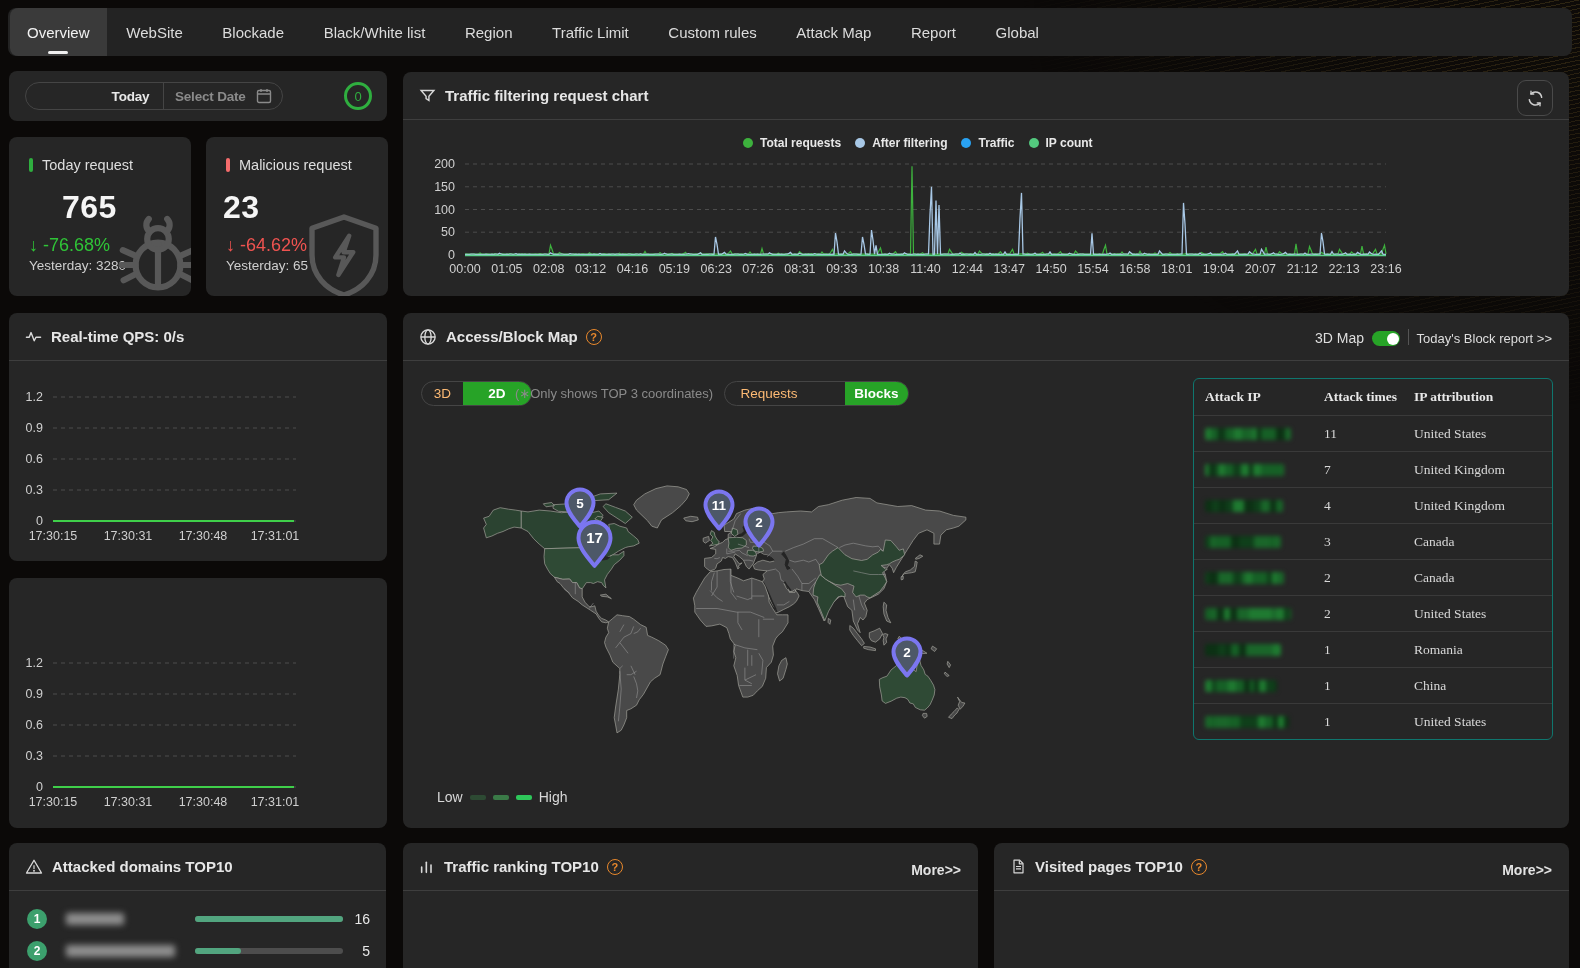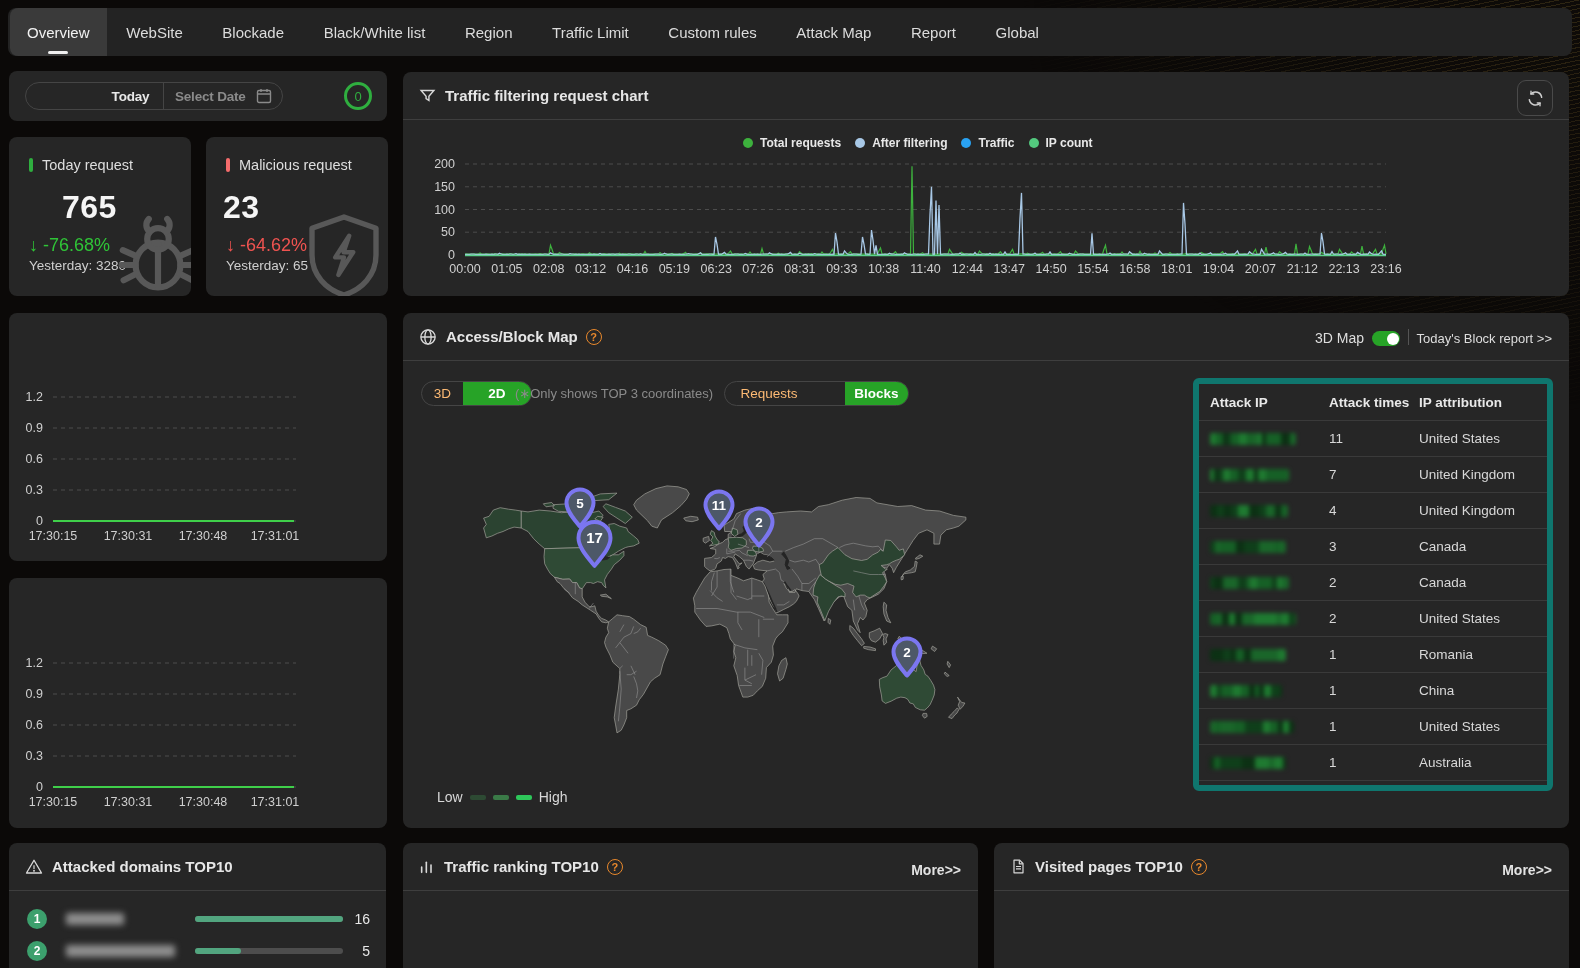--- a/index.html
+++ b/index.html
@@ -63,22 +63,22 @@
 .mseg > div { display:flex; align-items:center; justify-content:center; }
 .mseg .on { background:#27a327; color:#fff; font-weight:bold; border-radius:0 13px 13px 0; }
 .mseg .off { color:#fdba74; }
 .mnote { position:absolute; font-size:13px; color:#8a8a8a; }
 .toggle { position:absolute; width:28px; height:15px; border-radius:8px; background:#27a327; }
 .toggle:after { content:""; position:absolute; right:1.5px; top:1.5px; width:12px; height:12px;
   border-radius:50%; background:#fff; }
 .hlink { position:absolute; font-size:14px; color:#dedede; }
 
 
-.atable { position:absolute; left:790px; top:65px; width:360px; border:6px solid #0f766e;
-  border-radius:6px; overflow:hidden; height:413px; }
+.atable { position:absolute; left:790px; top:65px; width:360px; border:1px solid #0f766e;
+  border-radius:6px; overflow:hidden; height:362px;font-family:Liberation Serif, serif; }
 .trow, .thead { display:flex; align-items:center; height:36px; white-space:nowrap; }
 .thead { font-weight:bold; color:#e8e8e8; font-size:13.5px; }
 .trow { border-top:1px solid #3a3a3a; font-size:13.5px; color:#d8d8d8; }
 .c1 { width:119px; padding-left:11px; }
 .c2 { width:90px; padding-left:11px; }
 .c3 { flex:1; padding-left:11px; }
 .blurip { height:12px; filter:blur(2px); border-radius:2px; }
 
 
 .mlegend { position:absolute; left:34px; top:476px; display:flex; align-items:center; gap:7px;
@@ -206,20 +206,26 @@
 <text x="899.3" y="136" text-anchor="middle" font-size="12.5" fill="#cfcfcf">21:12</text>
 <text x="941.1" y="136" text-anchor="middle" font-size="12.5" fill="#cfcfcf">22:13</text>
 <text x="983.0" y="136" text-anchor="middle" font-size="12.5" fill="#cfcfcf">23:16</text>
 <polyline points="62.0,117.0 63.5,116.9 65.0,117.1 66.5,117.0 68.0,117.1 69.5,117.1 71.0,117.1 72.5,117.1 74.0,117.1 75.5,117.0 77.0,116.0 78.5,117.1 80.0,117.1 81.5,117.0 83.0,117.0 84.5,116.9 86.0,117.0 87.5,117.1 89.0,117.1 90.5,117.1 92.0,116.7 93.5,117.1 95.0,117.2 96.5,117.0 98.0,117.1 99.5,116.9 101.0,117.0 102.5,117.0 104.0,117.1 105.5,116.9 107.0,116.5 108.5,116.9 110.0,117.0 111.5,117.0 113.0,117.0 114.5,117.1 116.0,117.2 117.5,116.9 119.0,117.0 120.5,116.9 122.0,117.0 123.5,117.2 125.0,117.0 126.5,117.2 128.0,117.1 129.5,117.0 131.0,117.1 132.5,116.9 134.0,117.1 135.5,116.9 137.0,116.5 138.5,116.9 140.0,117.1 141.5,117.0 143.0,117.0 144.5,117.0 146.0,116.9 147.5,108.2 149.0,112.2 150.5,117.0 152.0,117.0 153.5,116.9 155.0,116.9 156.5,115.4 158.0,116.4 159.5,117.0 161.0,117.1 162.5,117.1 164.0,117.2 165.5,117.2 167.0,117.0 168.5,117.0 170.0,117.1 171.5,116.9 173.0,117.0 174.5,117.0 176.0,117.0 177.5,117.0 179.0,116.9 180.5,116.9 182.0,117.0 183.5,117.0 185.0,116.9 186.5,115.8 188.0,116.7 189.5,117.0 191.0,116.9 192.5,116.9 194.0,117.2 195.5,117.1 197.0,117.1 198.5,116.9 200.0,117.0 201.5,116.7 203.0,117.1 204.5,117.0 206.0,117.0 207.5,116.9 209.0,117.0 210.5,117.0 212.0,117.2 213.5,117.2 215.0,117.0 216.5,116.2 218.0,117.0 219.5,117.2 221.0,116.9 222.5,116.9 224.0,117.0 225.5,116.9 227.0,116.9 228.5,116.9 230.0,117.1 231.5,117.2 233.0,116.9 234.5,117.0 236.0,117.0 237.5,116.9 239.0,117.1 240.5,117.0 242.0,114.5 243.5,117.0 245.0,117.2 246.5,117.1 248.0,117.1 249.5,117.0 251.0,116.9 252.5,117.1 254.0,117.0 255.5,117.1 257.0,115.5 258.5,116.9 260.0,117.0 261.5,117.0 263.0,117.1 264.5,117.1 266.0,116.9 267.5,117.1 269.0,116.5 270.5,116.9 272.0,117.0 273.5,117.0 275.0,117.0 276.5,117.1 278.0,117.1 279.5,116.9 281.0,116.4 282.5,115.4 284.0,117.1 285.5,117.0 287.0,116.9 288.5,117.0 290.0,117.0 291.5,117.1 293.0,116.9 294.5,117.0 296.0,116.7 297.5,115.8 299.0,117.0 300.5,117.0 302.0,117.2 303.5,116.9 305.0,116.9 306.5,117.0 308.0,117.1 309.5,116.7 311.0,117.0 312.5,117.0 314.0,117.0 315.5,117.1 317.0,116.9 318.5,116.9 320.0,117.1 321.5,117.0 323.0,117.1 324.5,116.9 326.0,115.6 327.5,114.0 329.0,116.9 330.5,117.1 332.0,116.9 333.5,117.0 335.0,116.9 336.5,117.0 338.0,116.9 339.5,117.1 341.0,117.1 342.5,117.0 344.0,116.9 345.5,117.0 347.0,115.0 348.5,117.0 350.0,117.1 351.5,117.0 353.0,117.0 354.5,117.0 356.0,117.1 357.5,117.1 359.0,111.6 360.5,117.0 362.0,117.1 363.5,116.9 365.0,117.2 366.5,116.9 368.0,117.0 369.5,116.9 371.0,117.1 372.5,117.0 374.0,116.9 375.5,116.2 377.0,117.0 378.5,117.2 380.0,117.0 381.5,117.0 383.0,116.9 384.5,116.9 386.0,117.0 387.5,117.0 389.0,117.0 390.5,117.0 392.0,117.1 393.5,117.0 395.0,117.1 396.5,114.7 398.0,116.0 399.5,117.1 401.0,117.0 402.5,117.0 404.0,116.9 405.5,116.9 407.0,116.9 408.5,116.7 410.0,117.1 411.5,117.0 413.0,116.9 414.5,116.9 416.0,117.2 417.5,117.2 419.0,115.0 420.5,116.9 422.0,116.9 423.5,116.9 425.0,117.0 426.5,117.1 428.0,114.7 429.5,112.4 431.0,117.0 432.5,117.0 434.0,116.9 435.5,117.2 437.0,116.9 438.5,117.1 440.0,117.1 441.5,117.1 443.0,117.0 444.5,117.0 446.0,116.0 447.5,114.7 449.0,117.2 450.5,116.9 452.0,117.0 453.5,117.1 455.0,116.9 456.5,117.1 458.0,117.0 459.5,117.1 461.0,117.1 462.5,117.2 464.0,116.9 465.5,116.9 467.0,117.0 468.5,117.1 470.0,117.0 471.5,117.1 473.0,117.0 474.5,117.0 476.0,113.8 477.5,111.0 479.0,116.9 480.5,117.1 482.0,117.1 483.5,117.0 485.0,117.1 486.5,117.0 488.0,117.0 489.5,116.9 491.0,116.0 492.5,114.7 494.0,117.0 495.5,117.1 497.0,117.0 498.5,117.0 500.0,116.9 501.5,117.2 503.0,117.0 504.5,117.0 506.0,116.9 507.5,117.1 509.0,29.3 510.5,117.0 512.0,117.1 513.5,117.0 515.0,117.0 516.5,117.0 518.0,116.7 519.5,115.8 521.0,116.9 522.5,117.0 524.0,116.9 525.5,117.0 527.0,117.1 528.5,117.0 530.0,117.0 531.5,116.9 533.0,117.2 534.5,117.1 536.0,116.9 537.5,117.1 539.0,117.1 540.5,117.0 542.0,116.9 543.5,117.0 545.0,116.9 546.5,112.4 548.0,114.7 549.5,116.9 551.0,117.0 552.5,116.9 554.0,116.9 555.5,117.1 557.0,117.1 558.5,115.4 560.0,116.4 561.5,116.9 563.0,116.9 564.5,117.0 566.0,116.9 567.5,116.9 569.0,116.9 570.5,117.1 572.0,116.9 573.5,117.2 575.0,117.0 576.5,114.0 578.0,115.6 579.5,117.0 581.0,117.0 582.5,116.9 584.0,116.9 585.5,117.1 587.0,117.1 588.5,117.2 590.0,116.9 591.5,117.0 593.0,116.9 594.5,117.1 596.0,116.0 597.5,114.7 599.0,116.9 600.5,117.1 602.0,117.1 603.5,117.1 605.0,116.9 606.5,117.1 608.0,114.7 609.5,112.4 611.0,116.9 612.5,117.1 614.0,117.0 615.5,117.0 617.0,116.9 618.5,116.9 620.0,117.0 621.5,116.9 623.0,117.1 624.5,116.2 626.0,117.0 627.5,117.0 629.0,117.1 630.5,116.9 632.0,117.2 633.5,117.1 635.0,117.0 636.5,116.9 638.0,116.4 639.5,115.4 641.0,117.0 642.5,117.0 644.0,116.9 645.5,117.1 647.0,117.1 648.5,117.1 650.0,117.1 651.5,116.9 653.0,117.0 654.5,117.0 656.0,116.0 657.5,114.7 659.0,117.2 660.5,116.9 662.0,117.1 663.5,117.1 665.0,117.0 666.5,117.2 668.0,116.9 669.5,117.1 671.0,117.1 672.5,114.0 674.0,115.6 675.5,117.1 677.0,116.9 678.5,117.2 680.0,116.9 681.5,117.1 683.0,117.1 684.5,117.1 686.0,117.1 687.5,117.0 689.0,117.2 690.5,117.2 692.0,116.9 693.5,117.1 695.0,117.1 696.5,117.1 698.0,117.2 699.5,116.9 701.0,112.2 702.5,108.2 704.0,117.0 705.5,116.9 707.0,117.0 708.5,117.1 710.0,117.0 711.5,116.9 713.0,117.2 714.5,116.9 716.0,116.9 717.5,117.0 719.0,115.0 720.5,116.9 722.0,117.2 723.5,117.0 725.0,117.1 726.5,117.0 728.0,117.0 729.5,116.9 731.0,117.2 732.5,117.2 734.0,117.0 735.5,117.2 737.0,114.2 738.5,117.0 740.0,117.0 741.5,117.1 743.0,116.9 744.5,117.0 746.0,117.0 747.5,117.0 749.0,117.1 750.5,117.0 752.0,116.0 753.5,117.0 755.0,116.9 756.5,117.0 758.0,117.1 759.5,117.0 761.0,117.1 762.5,117.1 764.0,117.0 765.5,117.0 767.0,115.5 768.5,117.0 770.0,117.0 771.5,117.1 773.0,117.1 774.5,116.9 776.0,117.2 777.5,116.9 779.0,117.2 780.5,117.2 782.0,116.9 783.5,116.2 785.0,117.0 786.5,117.0 788.0,117.0 789.5,117.1 791.0,117.1 792.5,117.1 794.0,117.0 795.5,116.9 797.0,116.9 798.5,115.4 800.0,116.4 801.5,117.0 803.0,117.1 804.5,117.0 806.0,117.1 807.5,117.0 809.0,117.1 810.5,117.1 812.0,116.9 813.5,117.1 815.0,116.9 816.5,117.0 818.0,116.0 819.5,114.7 821.0,116.9 822.5,116.9 824.0,117.0 825.5,117.0 827.0,117.2 828.5,116.9 830.0,116.9 831.5,117.1 833.0,117.1 834.5,117.0 836.0,117.1 837.5,117.1 839.0,117.2 840.5,116.9 842.0,117.0 843.5,117.1 845.0,117.1 846.5,117.0 848.0,117.2 849.5,116.9 851.0,114.7 852.5,112.4 854.0,117.1 855.5,117.1 857.0,117.0 858.5,116.9 860.0,117.0 861.5,117.2 863.0,110.0 864.5,117.1 866.0,117.0 867.5,117.0 869.0,117.1 870.5,117.0 872.0,117.0 873.5,117.0 875.0,117.1 876.5,114.7 878.0,116.0 879.5,117.0 881.0,117.1 882.5,117.0 884.0,117.0 885.5,117.0 887.0,117.2 888.5,117.1 890.0,117.0 891.5,117.2 893.0,106.9 894.5,117.1 896.0,117.1 897.5,117.1 899.0,117.1 900.5,117.2 902.0,116.9 903.5,117.1 905.0,117.1 906.5,109.6 908.0,113.0 909.5,116.9 911.0,116.9 912.5,117.2 914.0,116.9 915.5,117.2 917.0,117.2 918.5,115.4 920.0,116.4 921.5,117.0 923.0,117.0 924.5,117.0 926.0,117.0 927.5,117.1 929.0,117.2 930.5,117.1 932.0,116.9 933.5,117.0 935.0,116.9 936.5,112.4 938.0,114.7 939.5,116.9 941.0,117.1 942.5,117.0 944.0,117.0 945.5,117.1 947.0,117.1 948.5,114.9 950.0,116.2 951.5,117.1 953.0,117.0 954.5,117.1 956.0,117.0 957.5,116.9 959.0,109.1 960.5,116.9 962.0,116.9 963.5,116.9 965.0,117.1 966.5,117.1 968.0,117.1 969.5,117.0 971.0,114.7 972.5,112.4 974.0,117.1 975.5,116.9 977.0,117.0 978.5,116.9 980.0,112.2 981.5,108.2 983.0,116.9" fill="none" stroke="#3db13d" stroke-width="1.2"></polyline>
 <polyline points="62.0,117.3 63.5,117.4 65.0,117.4 66.5,117.4 68.0,117.2 69.5,117.2 71.0,117.2 72.5,117.4 74.0,117.3 75.5,117.4 77.0,117.4 78.5,117.3 80.0,117.4 81.5,117.4 83.0,117.2 84.5,117.3 86.0,117.4 87.5,117.3 89.0,117.2 90.5,117.5 92.0,117.2 93.5,117.2 95.0,117.3 96.5,116.2 98.0,117.0 99.5,117.3 101.0,117.4 102.5,117.4 104.0,117.2 105.5,117.3 107.0,117.2 108.5,117.2 110.0,117.3 111.5,117.1 113.0,116.7 114.5,117.3 116.0,117.2 117.5,117.3 119.0,117.2 120.5,117.3 122.0,117.2 123.5,117.4 125.0,117.4 126.5,117.1 128.0,117.4 129.5,117.4 131.0,117.4 132.5,117.4 134.0,117.3 135.5,117.3 137.0,117.3 138.5,117.4 140.0,117.4 141.5,117.2 143.0,117.2 144.5,117.3 146.0,117.4 147.5,115.8 149.0,116.7 150.5,117.3 152.0,117.1 153.5,117.3 155.0,117.3 156.5,117.2 158.0,117.2 159.5,117.2 161.0,117.4 162.5,117.4 164.0,117.4 165.5,117.4 167.0,116.7 168.5,117.2 170.0,117.2 171.5,117.4 173.0,117.2 174.5,117.3 176.0,117.2 177.5,117.3 179.0,117.4 180.5,117.4 182.0,117.3 183.5,117.4 185.0,117.3 186.5,117.2 188.0,117.3 189.5,117.4 191.0,117.1 192.5,117.3 194.0,117.4 195.5,117.4 197.0,116.5 198.5,117.3 200.0,117.2 201.5,117.3 203.0,117.4 204.5,117.3 206.0,117.1 207.5,117.3 209.0,117.1 210.5,117.2 212.0,117.5 213.5,117.2 215.0,117.2 216.5,117.3 218.0,117.4 219.5,117.2 221.0,117.4 222.5,117.3 224.0,117.3 225.5,117.2 227.0,117.2 228.5,117.4 230.0,117.3 231.5,117.4 233.0,117.2 234.5,117.2 236.0,117.3 237.5,116.9 239.0,117.3 240.5,117.4 242.0,117.2 243.5,117.3 245.0,117.2 246.5,117.3 248.0,117.5 249.5,117.4 251.0,117.4 252.5,117.2 254.0,117.2 255.5,117.2 257.0,117.4 258.5,117.4 260.0,117.2 261.5,116.2 263.0,117.0 264.5,117.3 266.0,117.4 267.5,117.2 269.0,117.2 270.5,117.4 272.0,117.3 273.5,117.3 275.0,117.4 276.5,117.2 278.0,117.3 279.5,117.4 281.0,117.3 282.5,117.2 284.0,117.2 285.5,116.7 287.0,117.1 288.5,117.2 290.0,117.3 291.5,117.3 293.0,117.4 294.5,117.4 296.0,116.7 297.5,115.8 299.0,117.4 300.5,117.4 302.0,117.4 303.5,117.3 305.0,117.4 306.5,117.2 308.0,117.2 309.5,117.4 311.0,117.4 312.5,100.0 314.0,107.3 315.5,117.4 317.0,117.2 318.5,117.3 320.0,116.4 321.5,115.4 323.0,117.2 324.5,117.4 326.0,117.4 327.5,117.3 329.0,117.3 330.5,117.3 332.0,117.2 333.5,117.2 335.0,117.1 336.5,117.4 338.0,117.3 339.5,117.3 341.0,117.1 342.5,116.5 344.0,117.4 345.5,117.3 347.0,117.3 348.5,117.4 350.0,117.4 351.5,117.2 353.0,117.3 354.5,117.2 356.0,117.3 357.5,117.4 359.0,117.1 360.5,117.2 362.0,117.1 363.5,117.2 365.0,117.2 366.5,115.8 368.0,116.7 369.5,117.4 371.0,117.3 372.5,117.4 374.0,117.3 375.5,117.1 377.0,117.4 378.5,117.2 380.0,117.3 381.5,117.3 383.0,117.1 384.5,117.1 386.0,116.4 387.5,115.4 389.0,117.4 390.5,117.4 392.0,117.1 393.5,117.3 395.0,117.3 396.5,116.2 398.0,117.0 399.5,117.3 401.0,117.3 402.5,117.2 404.0,117.4 405.5,117.1 407.0,117.4 408.5,117.4 410.0,117.3 411.5,116.7 413.0,117.2 414.5,117.4 416.0,117.2 417.5,117.4 419.0,117.3 420.5,117.3 422.0,117.3 423.5,117.3 425.0,117.3 426.5,117.2 428.0,117.4 429.5,117.2 431.0,117.4 432.5,96.0 434.0,104.9 435.5,117.4 437.0,117.4 438.5,117.2 440.0,117.4 441.5,114.0 443.0,115.6 444.5,117.1 446.0,117.4 447.5,117.4 449.0,117.4 450.5,117.2 452.0,117.2 453.5,117.2 455.0,117.3 456.5,117.4 458.0,117.2 459.5,100.0 461.0,107.3 462.5,117.1 464.0,117.2 465.5,117.5 467.0,117.2 468.5,93.1 470.0,103.2 471.5,117.2 473.0,108.4 474.5,117.4 476.0,117.4 477.5,117.3 479.0,117.4 480.5,117.3 482.0,117.2 483.5,117.4 485.0,117.3 486.5,116.2 488.0,117.0 489.5,117.2 491.0,117.2 492.5,117.4 494.0,117.3 495.5,117.4 497.0,117.5 498.5,117.2 500.0,117.3 501.5,115.8 503.0,116.7 504.5,117.3 506.0,117.3 507.5,117.5 509.0,117.4 510.5,117.2 512.0,117.2 513.5,117.3 515.0,117.2 516.5,117.3 518.0,117.4 519.5,117.4 521.0,117.4 522.5,117.2 524.0,117.2 525.5,117.2 527.0,77.4 528.5,49.8 530.0,117.4 531.5,117.4 533.0,63.4 534.5,117.2 536.0,67.9 537.5,117.3 539.0,117.4 540.5,117.2 542.0,117.2 543.5,117.1 545.0,117.2 546.5,117.2 548.0,117.4 549.5,117.2 551.0,117.3 552.5,117.2 554.0,117.2 555.5,117.2 557.0,116.0 558.5,117.4 560.0,117.2 561.5,117.4 563.0,117.2 564.5,117.2 566.0,117.4 567.5,117.2 569.0,117.3 570.5,117.4 572.0,115.5 573.5,117.4 575.0,117.4 576.5,117.4 578.0,117.3 579.5,117.2 581.0,117.1 582.5,117.4 584.0,117.2 585.5,117.3 587.0,116.2 588.5,117.3 590.0,117.2 591.5,117.4 593.0,117.1 594.5,117.4 596.0,117.1 597.5,117.4 599.0,117.4 600.5,117.3 602.0,115.0 603.5,117.4 605.0,117.3 606.5,117.3 608.0,117.3 609.5,117.3 611.0,117.4 612.5,117.2 614.0,117.5 615.5,117.2 617.0,81.0 618.5,55.9 620.0,117.2 621.5,117.2 623.0,117.3 624.5,117.4 626.0,117.2 627.5,117.3 629.0,117.4 630.5,117.2 632.0,116.0 633.5,117.4 635.0,117.4 636.5,117.3 638.0,117.3 639.5,117.4 641.0,117.4 642.5,117.3 644.0,117.2 645.5,117.2 647.0,115.0 648.5,117.3 650.0,117.4 651.5,117.3 653.0,117.5 654.5,117.4 656.0,117.3 657.5,117.3 659.0,117.2 660.5,117.3 662.0,117.3 663.5,117.4 665.0,117.3 666.5,116.2 668.0,117.0 669.5,117.4 671.0,117.4 672.5,117.3 674.0,117.3 675.5,117.3 677.0,117.2 678.5,117.2 680.0,117.2 681.5,117.4 683.0,117.4 684.5,117.4 686.0,117.4 687.5,117.3 689.0,96.2 690.5,117.4 692.0,117.3 693.5,117.3 695.0,117.4 696.5,117.2 698.0,117.3 699.5,117.4 701.0,117.2 702.5,117.5 704.0,117.2 705.5,117.2 707.0,116.0 708.5,117.3 710.0,117.4 711.5,117.1 713.0,117.3 714.5,117.4 716.0,117.4 717.5,117.2 719.0,117.3 720.5,117.2 722.0,117.2 723.5,117.1 725.0,117.3 726.5,114.7 728.0,116.0 729.5,117.3 731.0,117.2 732.5,117.3 734.0,117.2 735.5,117.3 737.0,117.2 738.5,117.2 740.0,117.3 741.5,116.2 743.0,117.0 744.5,117.3 746.0,117.2 747.5,117.3 749.0,117.3 750.5,117.4 752.0,117.4 753.5,117.4 755.0,117.4 756.5,114.0 758.0,115.6 759.5,117.4 761.0,117.4 762.5,117.2 764.0,117.2 765.5,117.4 767.0,117.3 768.5,117.3 770.0,117.3 771.5,117.4 773.0,117.3 774.5,117.2 776.0,117.3 777.5,117.2 779.0,117.2 780.5,65.9 782.0,87.0 783.5,117.5 785.0,117.3 786.5,117.2 788.0,117.2 789.5,117.2 791.0,117.3 792.5,117.2 794.0,117.3 795.5,117.3 797.0,116.0 798.5,117.4 800.0,117.3 801.5,117.4 803.0,117.3 804.5,117.2 806.0,116.7 807.5,115.8 809.0,117.3 810.5,117.4 812.0,117.3 813.5,117.4 815.0,117.3 816.5,117.3 818.0,117.4 819.5,117.2 821.0,117.0 822.5,116.2 824.0,117.4 825.5,117.3 827.0,117.4 828.5,117.3 830.0,117.2 831.5,117.3 833.0,115.6 834.5,114.0 836.0,117.4 837.5,117.4 839.0,117.4 840.5,117.3 842.0,117.1 843.5,117.3 845.0,117.2 846.5,114.7 848.0,116.0 849.5,117.2 851.0,117.2 852.5,117.4 854.0,117.4 855.5,117.4 857.0,117.4 858.5,112.4 860.0,114.7 861.5,117.4 863.0,117.2 864.5,117.2 866.0,117.4 867.5,117.3 869.0,116.7 870.5,115.8 872.0,117.2 873.5,117.1 875.0,117.4 876.5,117.4 878.0,117.4 879.5,117.2 881.0,116.4 882.5,115.4 884.0,117.2 885.5,117.4 887.0,117.2 888.5,117.3 890.0,117.4 891.5,117.2 893.0,117.2 894.5,117.3 896.0,117.4 897.5,117.1 899.0,117.2 900.5,117.3 902.0,116.0 903.5,117.3 905.0,117.3 906.5,117.3 908.0,117.2 909.5,117.2 911.0,117.4 912.5,117.1 914.0,117.3 915.5,117.2 917.0,117.2 918.5,96.0 920.0,104.9 921.5,117.1 923.0,117.4 924.5,117.2 926.0,117.3 927.5,117.3 929.0,114.5 930.5,117.2 932.0,117.4 933.5,117.2 935.0,117.2 936.5,117.4 938.0,117.2 939.5,117.4 941.0,116.7 942.5,115.8 944.0,117.3 945.5,117.4 947.0,117.2 948.5,117.4 950.0,117.4 951.5,117.2 953.0,117.3 954.5,115.4 956.0,116.4 957.5,117.4 959.0,117.5 960.5,117.2 962.0,117.4 963.5,117.2 965.0,117.3 966.5,114.9 968.0,116.2 969.5,117.2 971.0,117.3 972.5,117.2 974.0,117.4 975.5,117.4 977.0,115.6 978.5,114.0 980.0,117.3 981.5,117.3 983.0,117.3" fill="none" stroke="#a8c8e6" stroke-width="1.3"></polyline>
 <line x1="62" y1="118.5" x2="983" y2="118.5" stroke="#5ad38a" stroke-width="1.4"></line>
     </svg>
 </div>
 
 <div class="panel" style="left:9px; top:313px; width:378px; height:248px;">
+  <div class="phead">
+    <svg class="ico" width="17" height="17" viewBox="0 0 24 24" fill="none" stroke="#d8d8d8" stroke-width="2" stroke-linecap="round" stroke-linejoin="round">
+        <path d="M2 13 h4 l2.5-6.5 L13 18 l2.5-5 H22"></path>
+      </svg>
+    <div class="ptitle">Real-time QPS: 0/s</div>
+  </div>
   <svg style="position:absolute; left:0; top:76px;" width="360" height="158">
       <line x1="44" y1="8" x2="287" y2="8" stroke="#4c4c4c" stroke-width="1" stroke-dasharray="4 4"></line>
 <text x="34" y="12" text-anchor="end" font-size="12.5" fill="#cfcfcf">1.2</text>
 <line x1="44" y1="39" x2="287" y2="39" stroke="#4c4c4c" stroke-width="1" stroke-dasharray="4 4"></line>
 <text x="34" y="43" text-anchor="end" font-size="12.5" fill="#cfcfcf">0.9</text>
 <line x1="44" y1="70" x2="287" y2="70" stroke="#4c4c4c" stroke-width="1" stroke-dasharray="4 4"></line>
 <text x="34" y="74" text-anchor="end" font-size="12.5" fill="#cfcfcf">0.6</text>
 <line x1="44" y1="101" x2="287" y2="101" stroke="#4c4c4c" stroke-width="1" stroke-dasharray="4 4"></line>
 <text x="34" y="105" text-anchor="end" font-size="12.5" fill="#cfcfcf">0.3</text>
 <line x1="44" y1="132" x2="287" y2="132" stroke="#4c4c4c" stroke-width="1" stroke-dasharray="4 4"></line>

